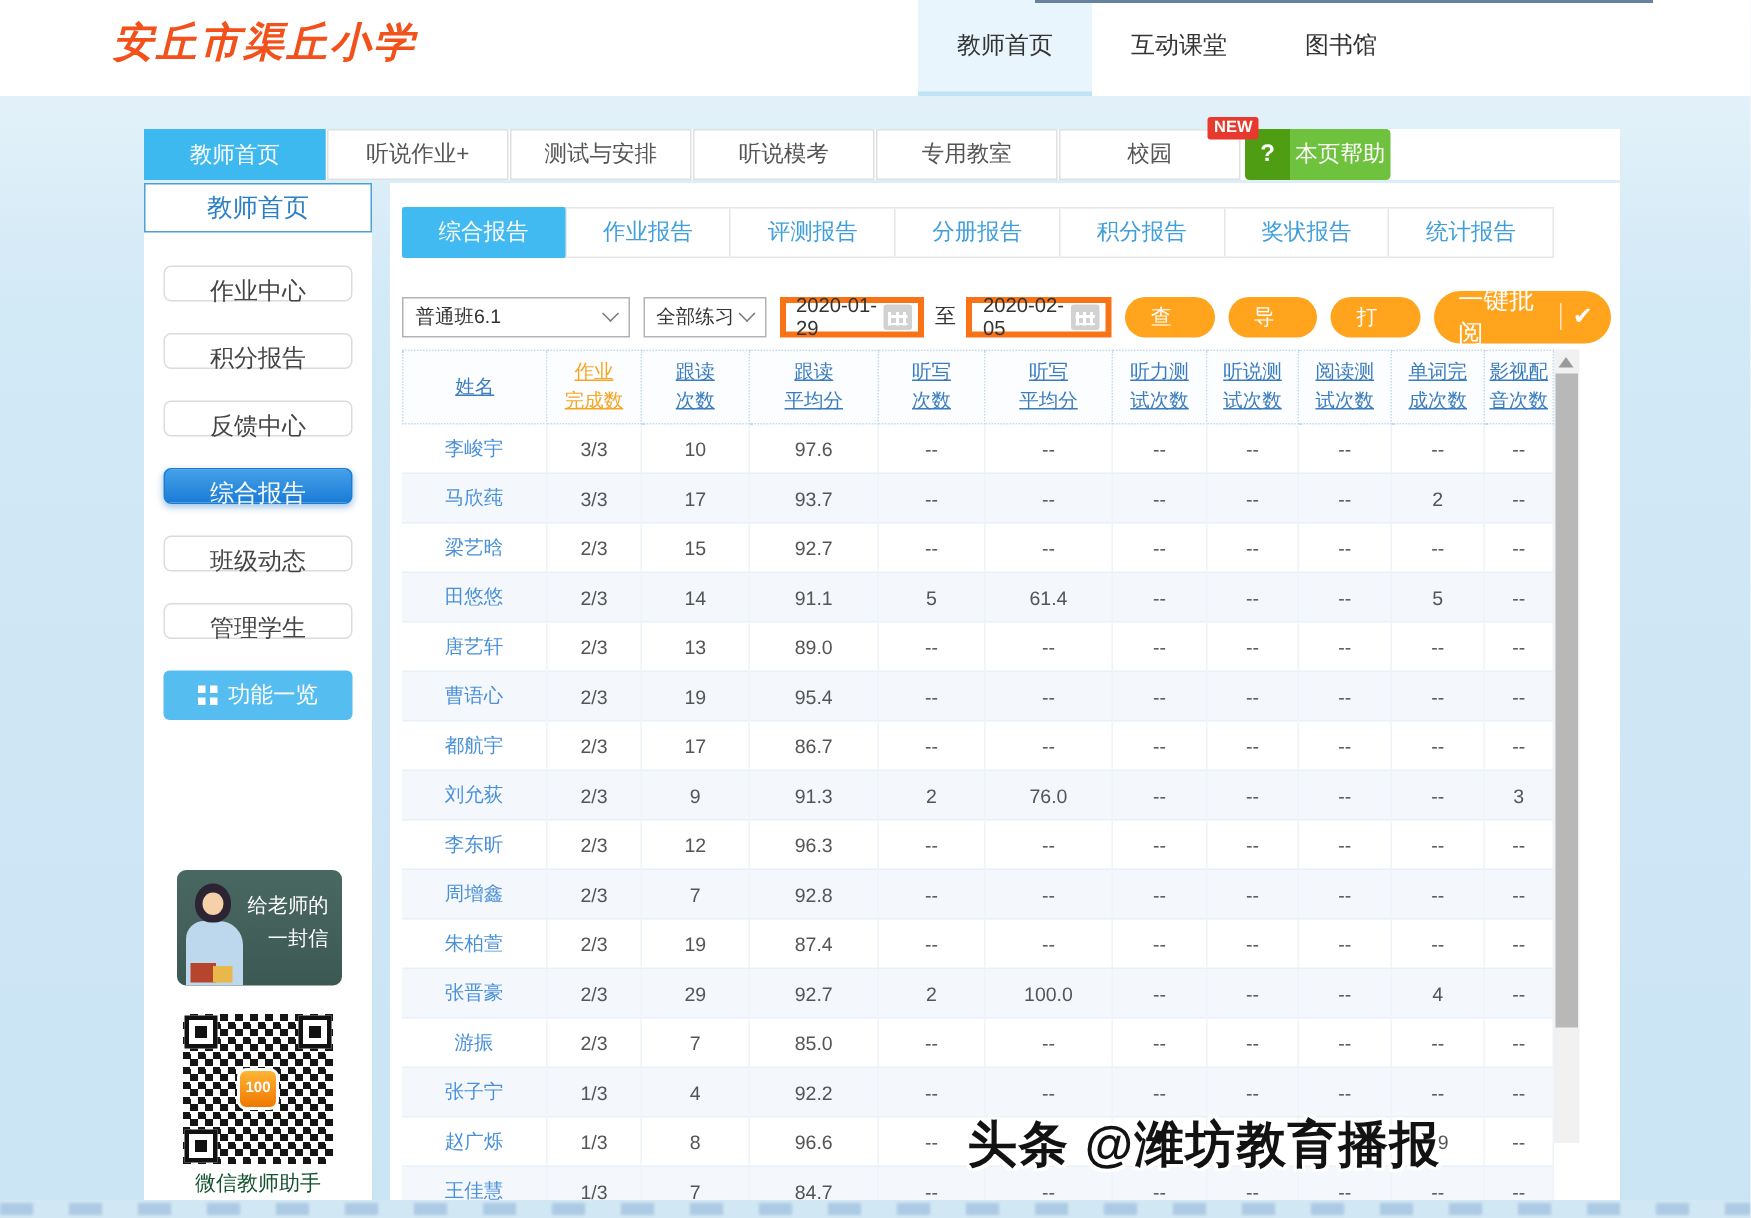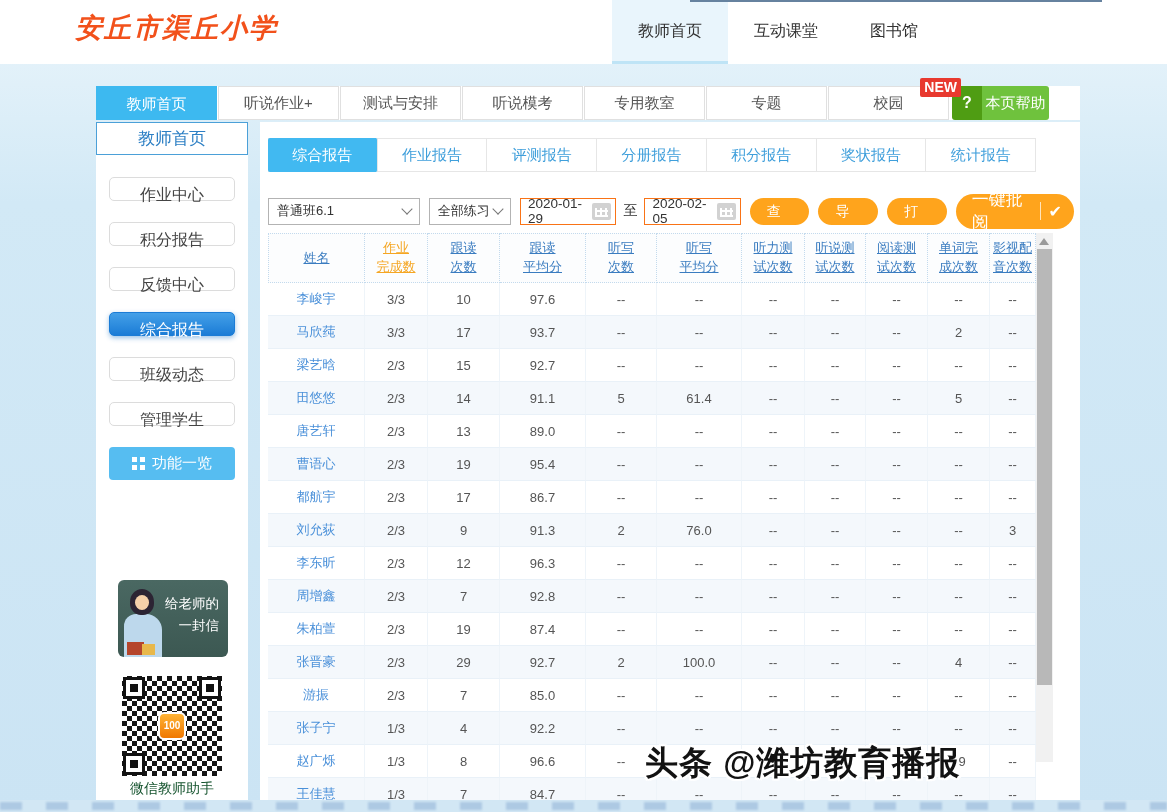--- a/index.html
+++ b/index.html
@@ -15,21 +15,21 @@
   .top-nav{position:absolute;left:612px;top:0;height:64px;display:flex;}
   .topnav-item{height:64px;line-height:62px;padding:0 26px;font-size:16px;color:#333;cursor:pointer;}
   .topnav-item.active{background:#e9f5fc;box-shadow:inset 0 -3px 0 #bfe4f6;}
   .topline{position:absolute;left:690px;top:0;width:412px;height:2px;background:#66829f;}
   
   .subnav-wrap{position:absolute;left:96px;top:86px;width:984px;height:34px;background:#fff;display:flex;}
   .subnav{display:flex;}
   .snav{width:121px;height:34px;line-height:32px;text-align:center;font-size:15px;color:#555;
     background:#fff;border:1px solid #e0e0e0;margin-right:1px;box-sizing:border-box;position:relative;cursor:pointer;}
   .snav.active{background:#3db9f0;color:#fff;border-color:#3db9f0;line-height:34px;}
-  .newbadge{position:absolute;right:-13px;top:-9px;background:#e8392f;color:#fff;font-size:14px;
+  .newbadge{position:absolute;right:-13px;top:-9px;background:#e8392f;color:#fff;font-size:11px;
     font-weight:bold;padding:1px 4px;border-radius:2px;line-height:1.2;}
   .helpbtn{display:flex;width:97px;height:34px;cursor:pointer;margin-left:2px;}
   .help-q{width:30px;background:#4f9d13;color:#fff;font-weight:bold;font-size:16px;text-align:center;
     line-height:34px;border-radius:3px 0 0 3px;}
   .help-t{flex:1;background:#6fc23d;color:#fff;font-size:15px;text-align:center;line-height:34px;
     border-radius:0 3px 3px 0;}
   
   .sidebar{position:absolute;left:96px;top:122px;width:152px;height:690px;background:#fff;}
   .side-title{height:33px;line-height:31px;text-align:center;border:1px solid #4ba0d8;color:#2c7fc4;
     font-size:17px;box-sizing:border-box;}
@@ -70,21 +70,21 @@
   .rtab{flex:1;text-align:center;line-height:32px;font-size:15px;color:#3f9fdb;
     border-right:1px solid #e6e6e6;cursor:pointer;}
   .rtab:last-child{border-right:none;}
   .rtab.active{background:#41b9f1;color:#fff;margin:-1px 0 -1px -1px;line-height:34px;border-radius:2px;}
   .filters{position:absolute;left:8px;top:69px;width:806px;height:40px;display:flex;align-items:center;}
   .sel{height:27px;border:1px solid #b3b3b3;background:#fff;display:flex;align-items:center;
     padding:0 8px;font-size:13px;color:#333;justify-content:space-between;box-sizing:border-box;cursor:pointer;}
   .sel1{width:164px;margin-right:9px;} .sel2{width:88px;margin-right:9px;}
   .chev{width:7px;height:7px;border-right:1.4px solid #777;border-bottom:1.4px solid #777;
     transform:rotate(45deg);margin-top:-4px;flex:0 0 auto;}
-  .dateb{width:104px;height:27px;border:1px solid #f97316;display:flex;align-items:center;
+  .dateb{width:104px;height:27px;border:4px solid #f97316;display:flex;align-items:center;
     justify-content:space-between;padding:0 4px 0 7px;font-size:13.5px;color:#333;box-sizing:border-box;cursor:pointer;}
   .cal{width:19px;height:17px;background:#d2d2d2;border-radius:2px;position:relative;flex:0 0 auto;}
   .cal::after{content:"";position:absolute;left:3px;right:3px;top:5px;bottom:3px;background:
     repeating-linear-gradient(90deg,#fff 0 2px,transparent 2px 5px),
     repeating-linear-gradient(0deg,#fff 0 2px,transparent 2px 5px);}
   .zhi{margin:0 7px;font-size:14px;color:#333;}
   .obtn{height:27px;border-radius:14px;background:#ffa41c;color:#fff;font-size:14px;padding:0 17px;
     line-height:27px;margin-left:9px;cursor:pointer;}
   .bigbtn{height:35px;border-radius:18px;background:#ffa41c;color:#fff;font-size:17px;
     padding:0 12px 0 16px;margin-left:9px;display:flex;align-items:center;gap:8px;cursor:pointer;}
@@ -131,21 +131,20 @@
 </div>
 <div class="topline"></div>
 
 <div class="subnav-wrap">
   <div class="subnav">
       <div class="snav active">教师首页</div>
       <div class="snav">听说作业+</div>
       <div class="snav">测试与安排</div>
       <div class="snav">听说模考</div>
       <div class="snav">专用教室</div>
-      <div class="snav">专题</div>
       <div class="snav">校园<span class="newbadge">NEW</span></div>
     </div>
   <div class="helpbtn">
     <div class="help-q">?</div>
     <div class="help-t">本页帮助</div>
   </div>
 </div>
 
 <div class="sidebar">
   <div class="side-title">教师首页</div>

